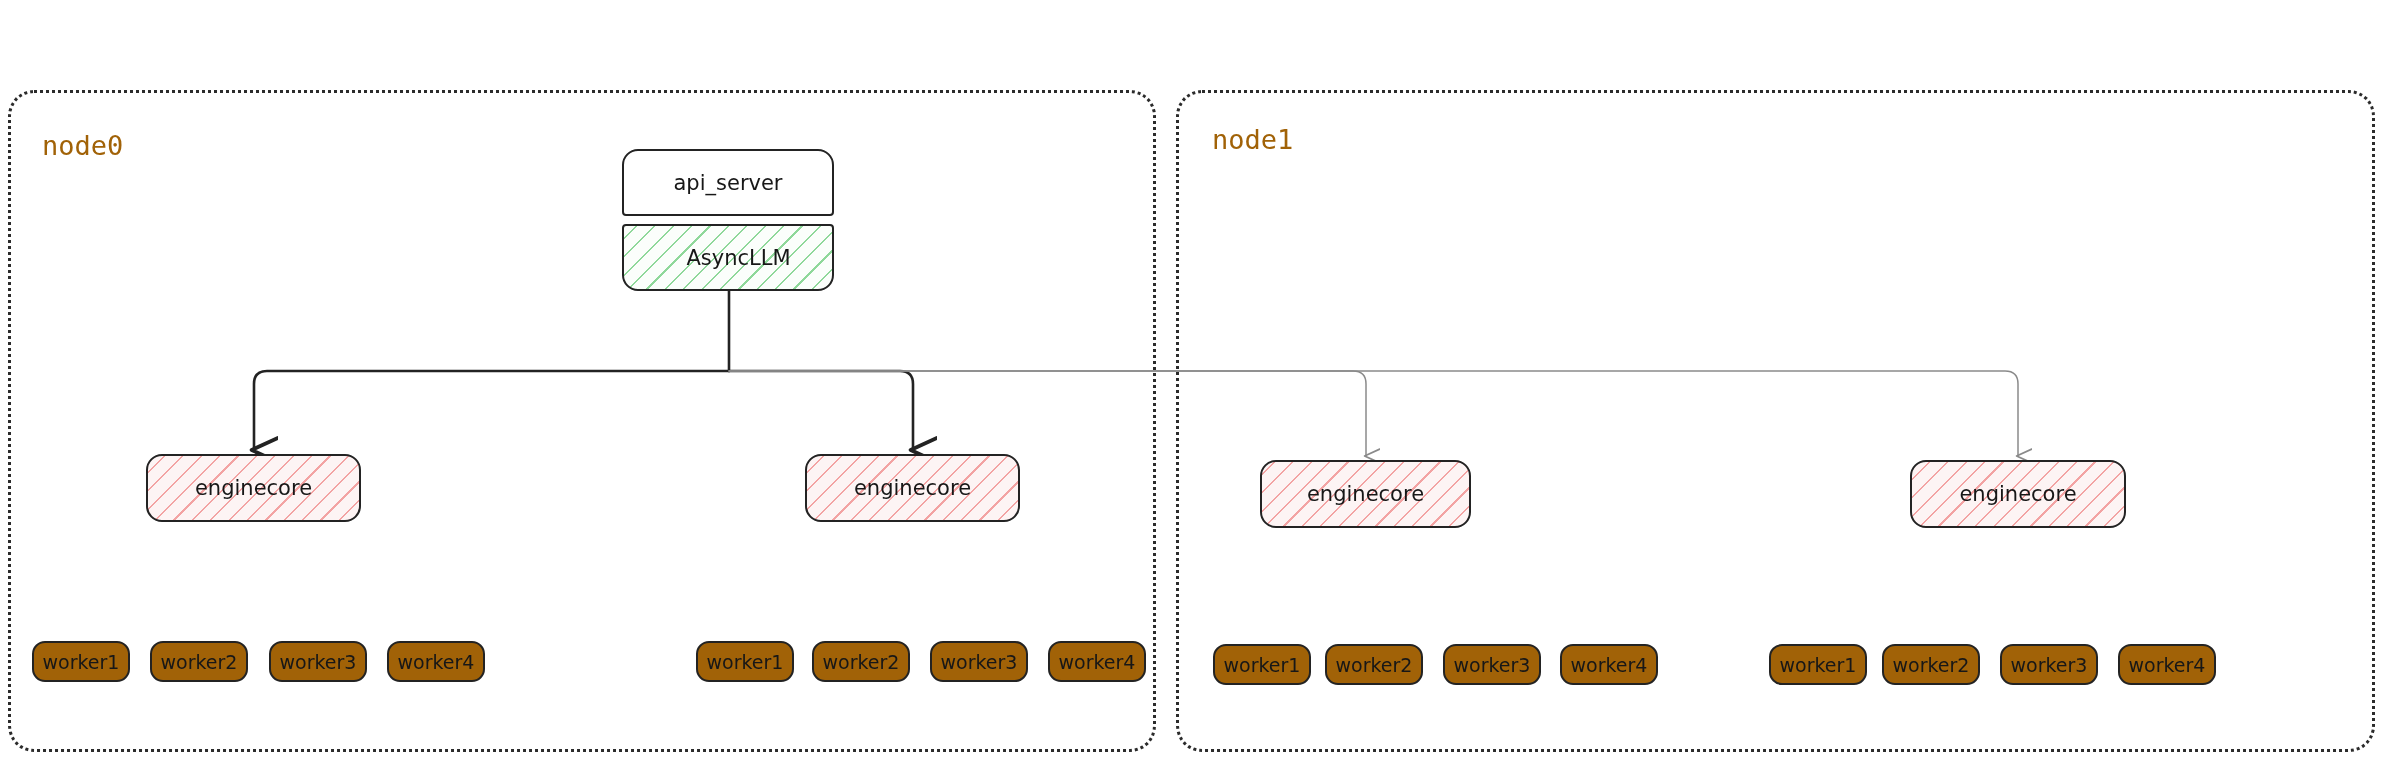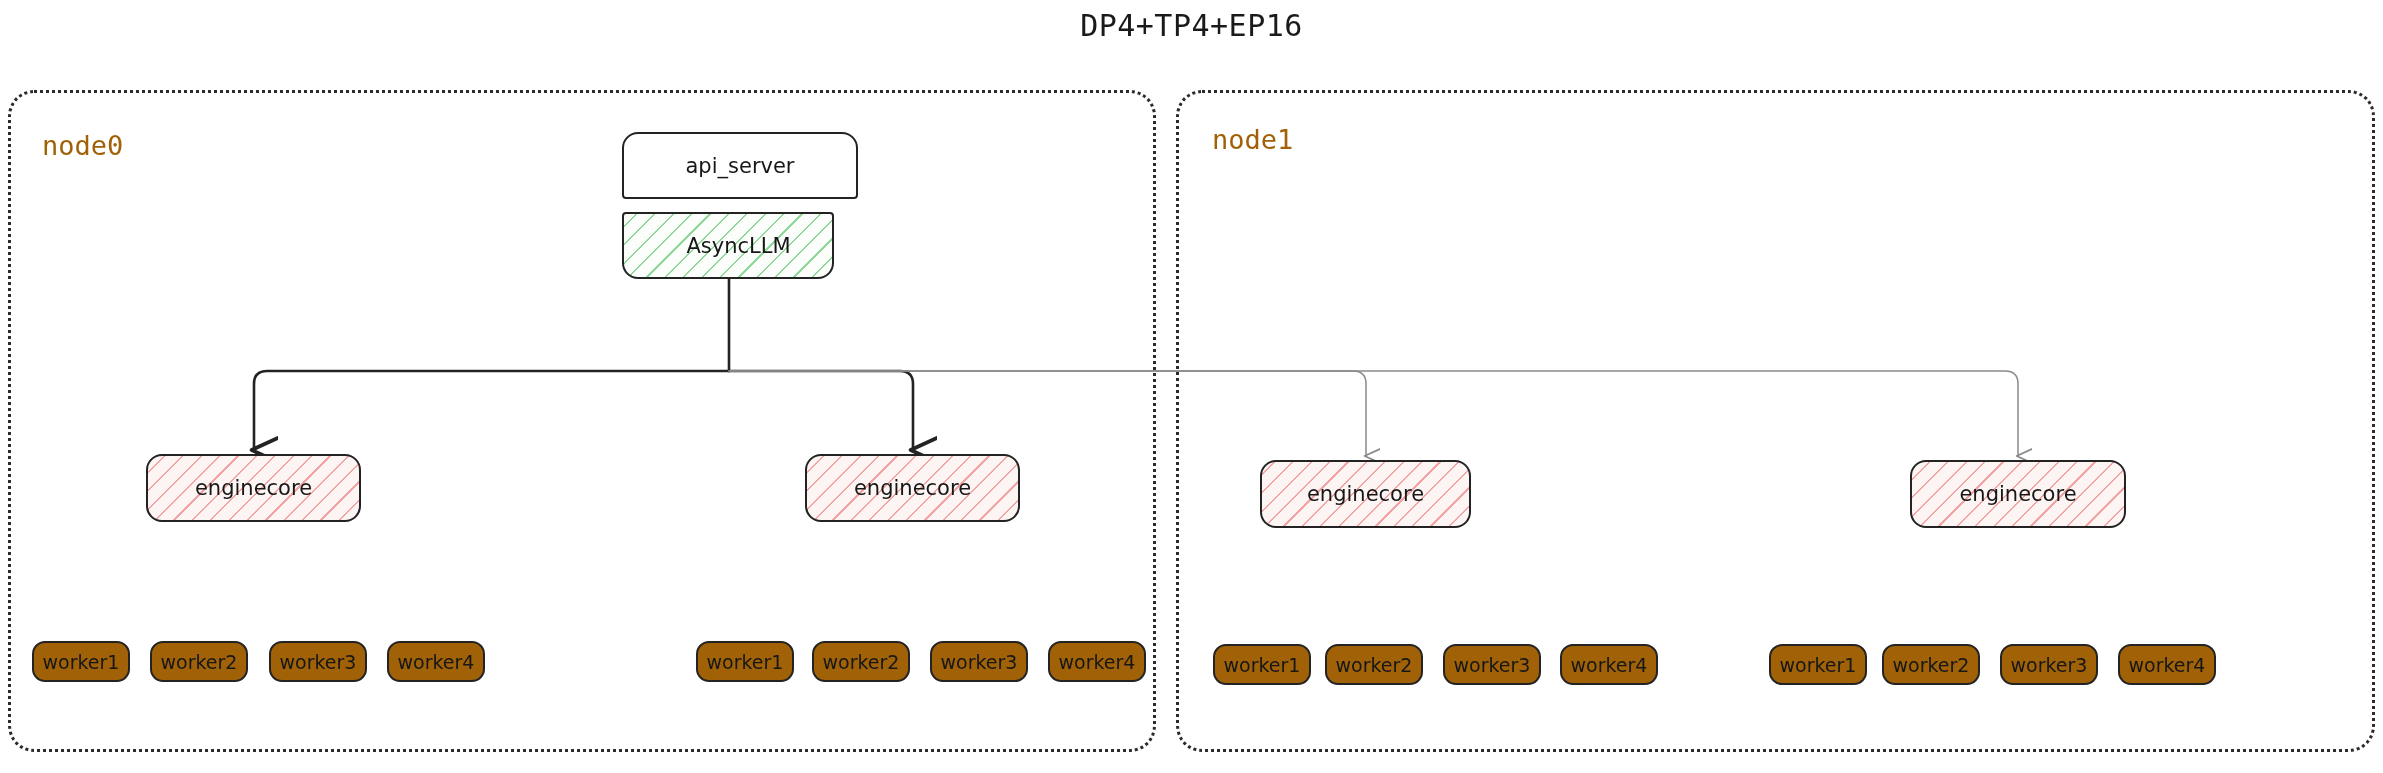--- a/index.html
+++ b/index.html
@@ -122,21 +122,20 @@
   .shape-label {
     position: relative;
     z-index: 2;
   }
 </style>
 </head>
 <body>
 
 <div id="canvas">
 
-  <div class="diagram-title">DP4+TP4+EP16</div>
 
   <div id="node-layer">
       <div class="node-box" style="left: 8px; top: 90px; width: 1148px; height: 662px;"></div>
       <div class="node-label" style="left: 42px; top: 130px;">node0</div>
       <div class="node-box" style="left: 1176px; top: 90px; width: 1199px; height: 662px;"></div>
       <div class="node-label" style="left: 1212px; top: 124px;">node1</div>
     </div>
 
   <svg id="connectors" viewBox="0 0 2383 773" xmlns="http://www.w3.org/2000/svg">
     <defs>
@@ -150,22 +149,22 @@
     <g id="connector-paths">
         <path d="M 729 279 L 729 371" fill="none" stroke="#232323" stroke-width="2.6" stroke-linecap="round"></path>
         <path d="M 729 371 L 267 371 Q 254 371 254 384 L 254 450" fill="none" stroke="#232323" stroke-width="2.6" stroke-linecap="round" marker-end="url(#arrow-dark)"></path>
         <path d="M 729 371 L 900 371 Q 913 371 913 384 L 913 450" fill="none" stroke="#232323" stroke-width="2.6" stroke-linecap="round" marker-end="url(#arrow-dark)"></path>
         <path d="M 729 371 L 1353 371 Q 1366 371 1366 384 L 1366 456" fill="none" stroke="#8a8a8a" stroke-width="1.5" stroke-linecap="round" marker-end="url(#arrow-light)"></path>
         <path d="M 729 371 L 2005 371 Q 2018 371 2018 384 L 2018 456" fill="none" stroke="#8a8a8a" stroke-width="1.5" stroke-linecap="round" marker-end="url(#arrow-light)"></path>
       </g>
   </svg>
 
   <div id="shape-layer">
-      <div class="shape shape-apiserver" style="left: 622px; top: 132px; width: 236px; height: 67px;"><span class="shape-label">api_server</span></div>
-      <div class="shape shape-async" style="left: 622px; top: 212px; width: 212px; height: 67px; padding-left: 21px;"><span class="shape-label">AsyncLLM</span></div>
+      <div class="shape shape-apiserver" style="left: 622px; top: 149px; width: 212px; height: 67px;"><span class="shape-label">api_server</span></div>
+      <div class="shape shape-async" style="left: 622px; top: 224px; width: 212px; height: 67px; padding-left: 21px;"><span class="shape-label">AsyncLLM</span></div>
       <div class="shape shape-engine" style="left: 146px; top: 454px; width: 215px; height: 68px;"><span class="shape-label">enginecore</span></div>
       <div class="shape shape-engine" style="left: 805px; top: 454px; width: 215px; height: 68px;"><span class="shape-label">enginecore</span></div>
       <div class="shape shape-engine" style="left: 1260px; top: 460px; width: 211px; height: 68px;"><span class="shape-label">enginecore</span></div>
       <div class="shape shape-engine" style="left: 1910px; top: 460px; width: 216px; height: 68px;"><span class="shape-label">enginecore</span></div>
       <div class="shape shape-worker" style="left: 32px; top: 641px; width: 98px; height: 41px;"><span class="shape-label">worker1</span></div>
       <div class="shape shape-worker" style="left: 150px; top: 641px; width: 98px; height: 41px;"><span class="shape-label">worker2</span></div>
       <div class="shape shape-worker" style="left: 269px; top: 641px; width: 98px; height: 41px;"><span class="shape-label">worker3</span></div>
       <div class="shape shape-worker" style="left: 387px; top: 641px; width: 98px; height: 41px;"><span class="shape-label">worker4</span></div>
       <div class="shape shape-worker" style="left: 696px; top: 641px; width: 98px; height: 41px;"><span class="shape-label">worker1</span></div>
       <div class="shape shape-worker" style="left: 812px; top: 641px; width: 98px; height: 41px;"><span class="shape-label">worker2</span></div>

